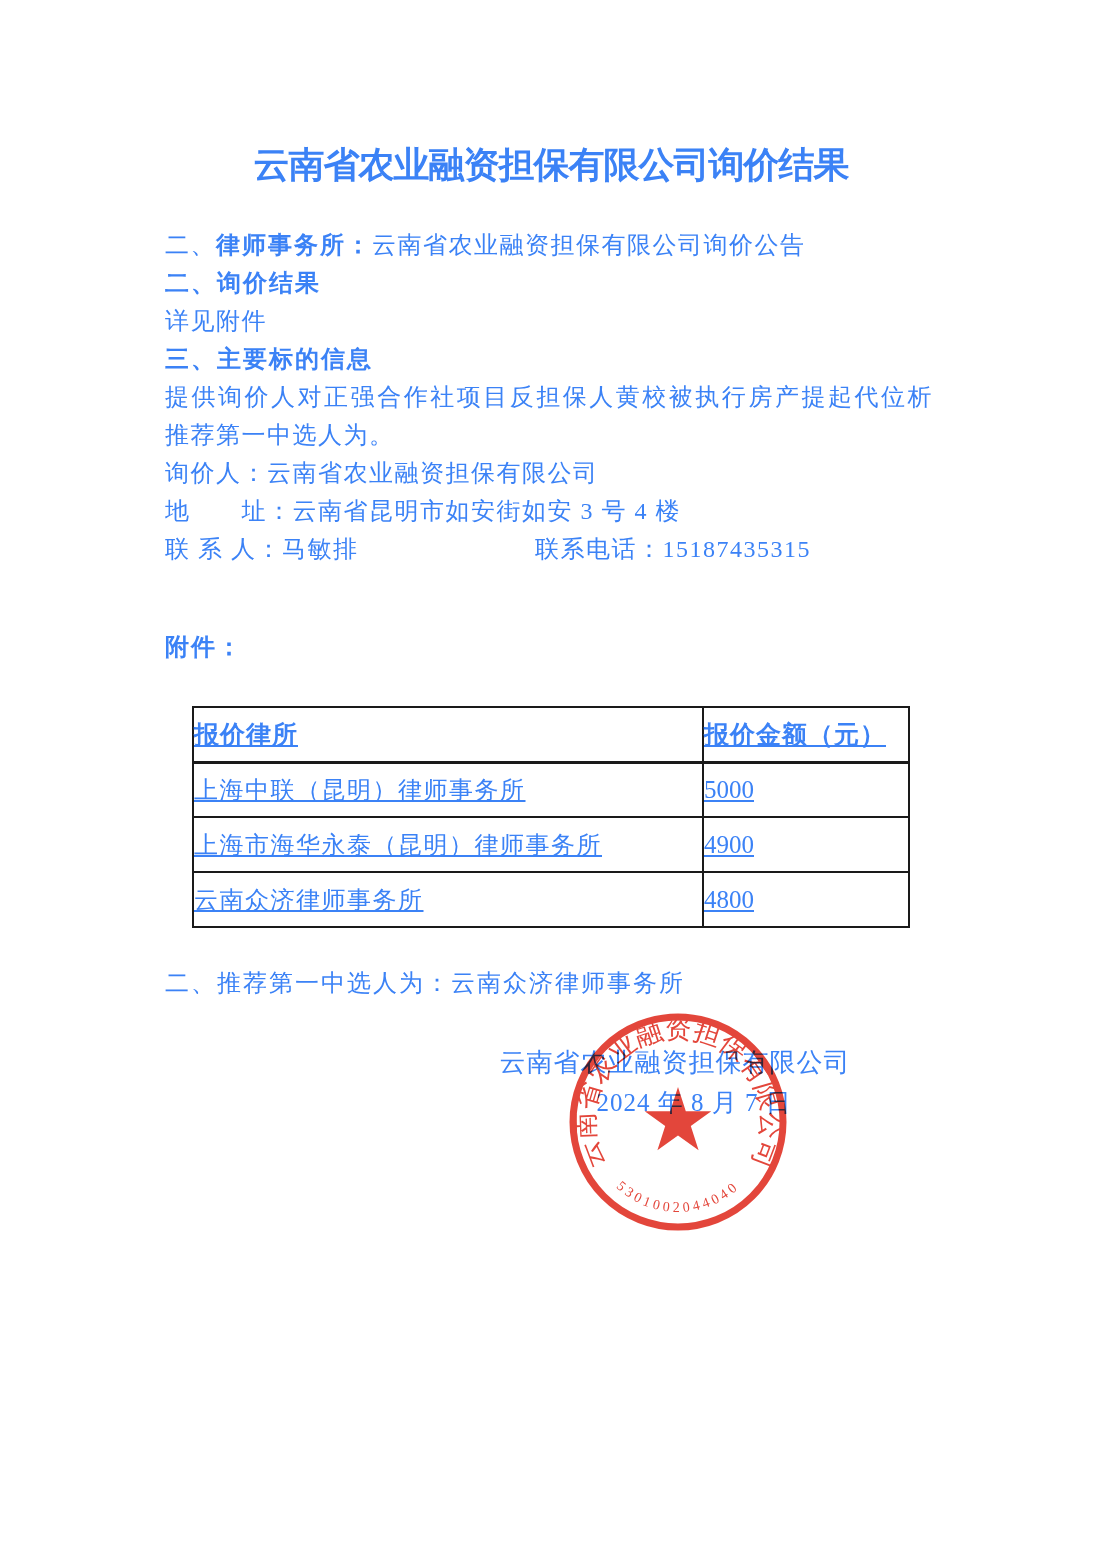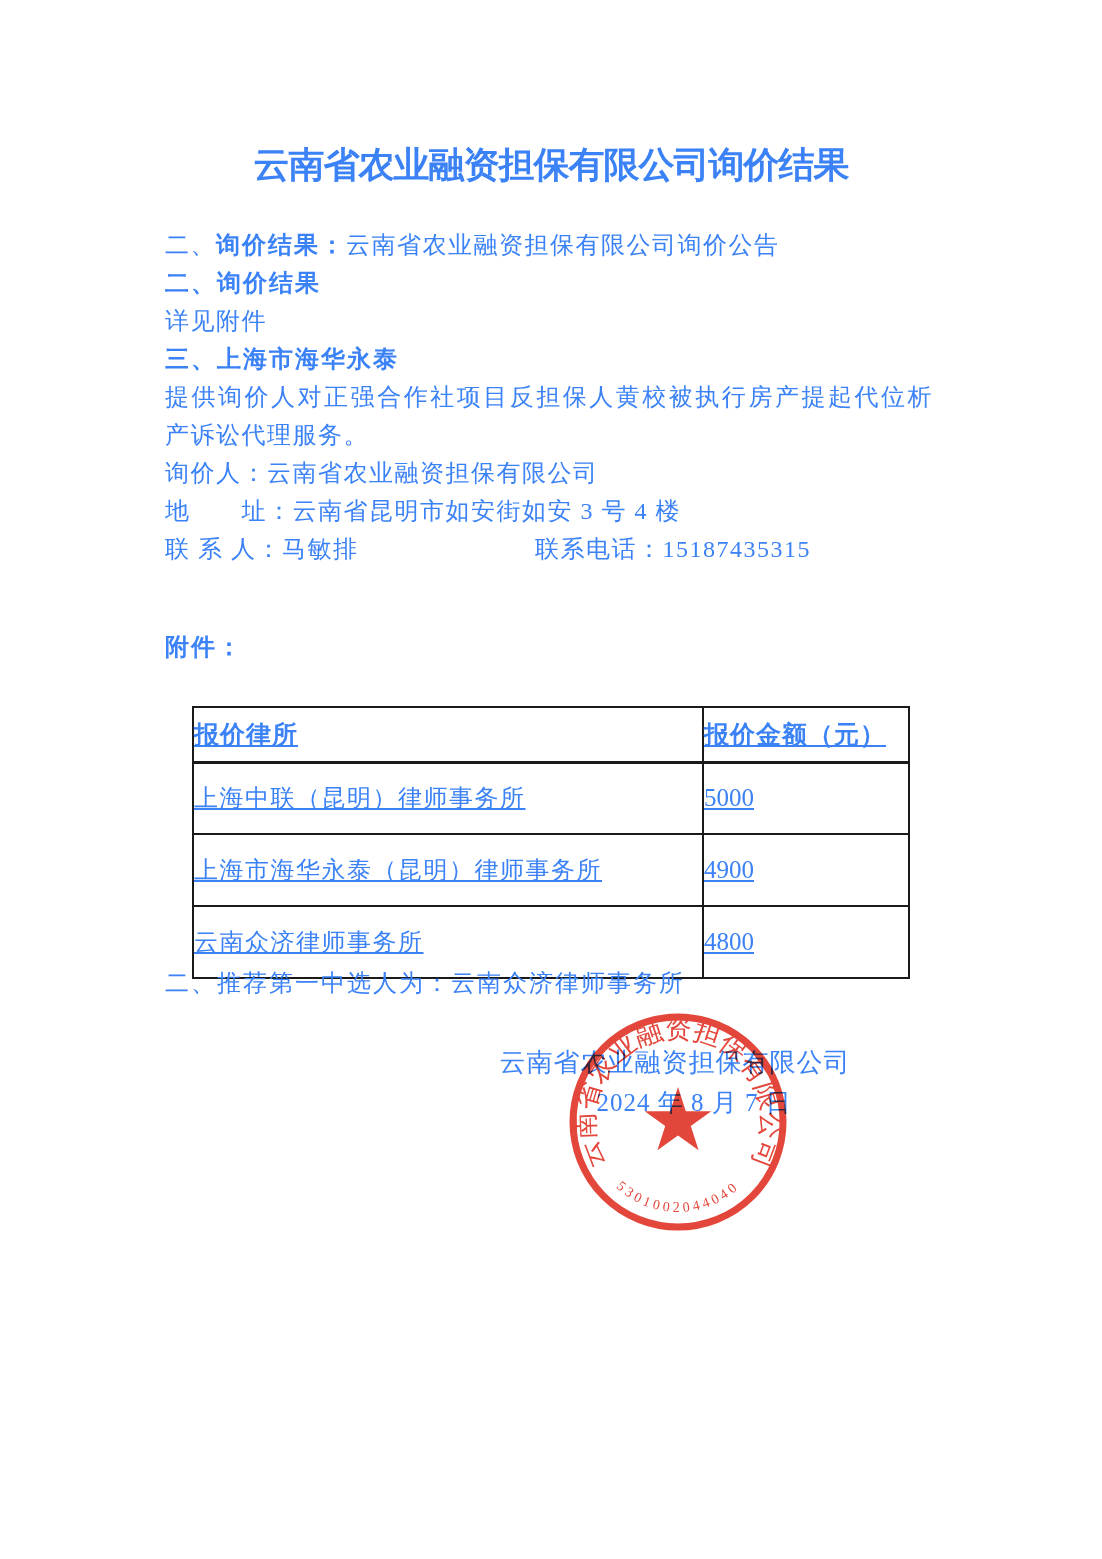--- a/index.html
+++ b/index.html
@@ -71,21 +71,21 @@
     text-decoration: underline;
   }
   .quote-table th {
     height: 55px;
     font-family: "Liberation Sans", "DejaVu Sans", sans-serif;
     font-size: 25px;
     font-weight: 700;
     letter-spacing: 1px;
     border-bottom: 3px solid #1a1a1a;
   }
-  .quote-table td { height: 72px; }
+  .quote-table td { height: 55px; }
   .firm-cell { font-size: 24px; letter-spacing: 1.5px; width: 510px; }
   .amount-cell { font-size: 25px; width: 206px; font-family: "Liberation Serif", "DejaVu Serif", serif; }
   .recommend-line {
     position: absolute;
     top: 964px;
     left: 165px;
     width: 768px;
     font-size: 24px;
     letter-spacing: 2px;
     line-height: 38px;
@@ -128,26 +128,26 @@
   }
 </style>
 </head>
 <body>
 
 <div class="page">
 
   <div class="doc-title">云南省农业融资担保有限公司询价结果</div>
 
   <div class="body-block">
-    <div class="line"><span>二、</span><span class="heading">询价结果：</span><span>云南省农业融资担保有限公司询价公告</span></div>
+    <div class="line"><span>二、</span><span class="heading">律师事务所：</span><span>云南省农业融资担保有限公司询价公告</span></div>
     <div class="line heading">二、询价结果</div>
     <div class="line">详见附件</div>
-    <div class="line heading">三、上海市海华永泰</div>
+    <div class="line heading">三、主要标的信息</div>
     <div class="line justify-line">提供询价人对正强合作社项目反担保人黄校被执行房产提起代位析</div>
-    <div class="line">产诉讼代理服务。</div>
+    <div class="line">推荐第一中选人为。</div>
     <div class="line">询价人：云南省农业融资担保有限公司</div>
     <div class="line">地　　址：云南省昆明市如安街如安 3 号 4 楼</div>
     <div class="line contact-row">
         <span class="contact-person">联 系 人：马敏排</span>
         <span>联系电话：15187435315</span>
       </div>
   </div>
 
   <div class="attach-block">
     <div class="line heading">附件：</div>

